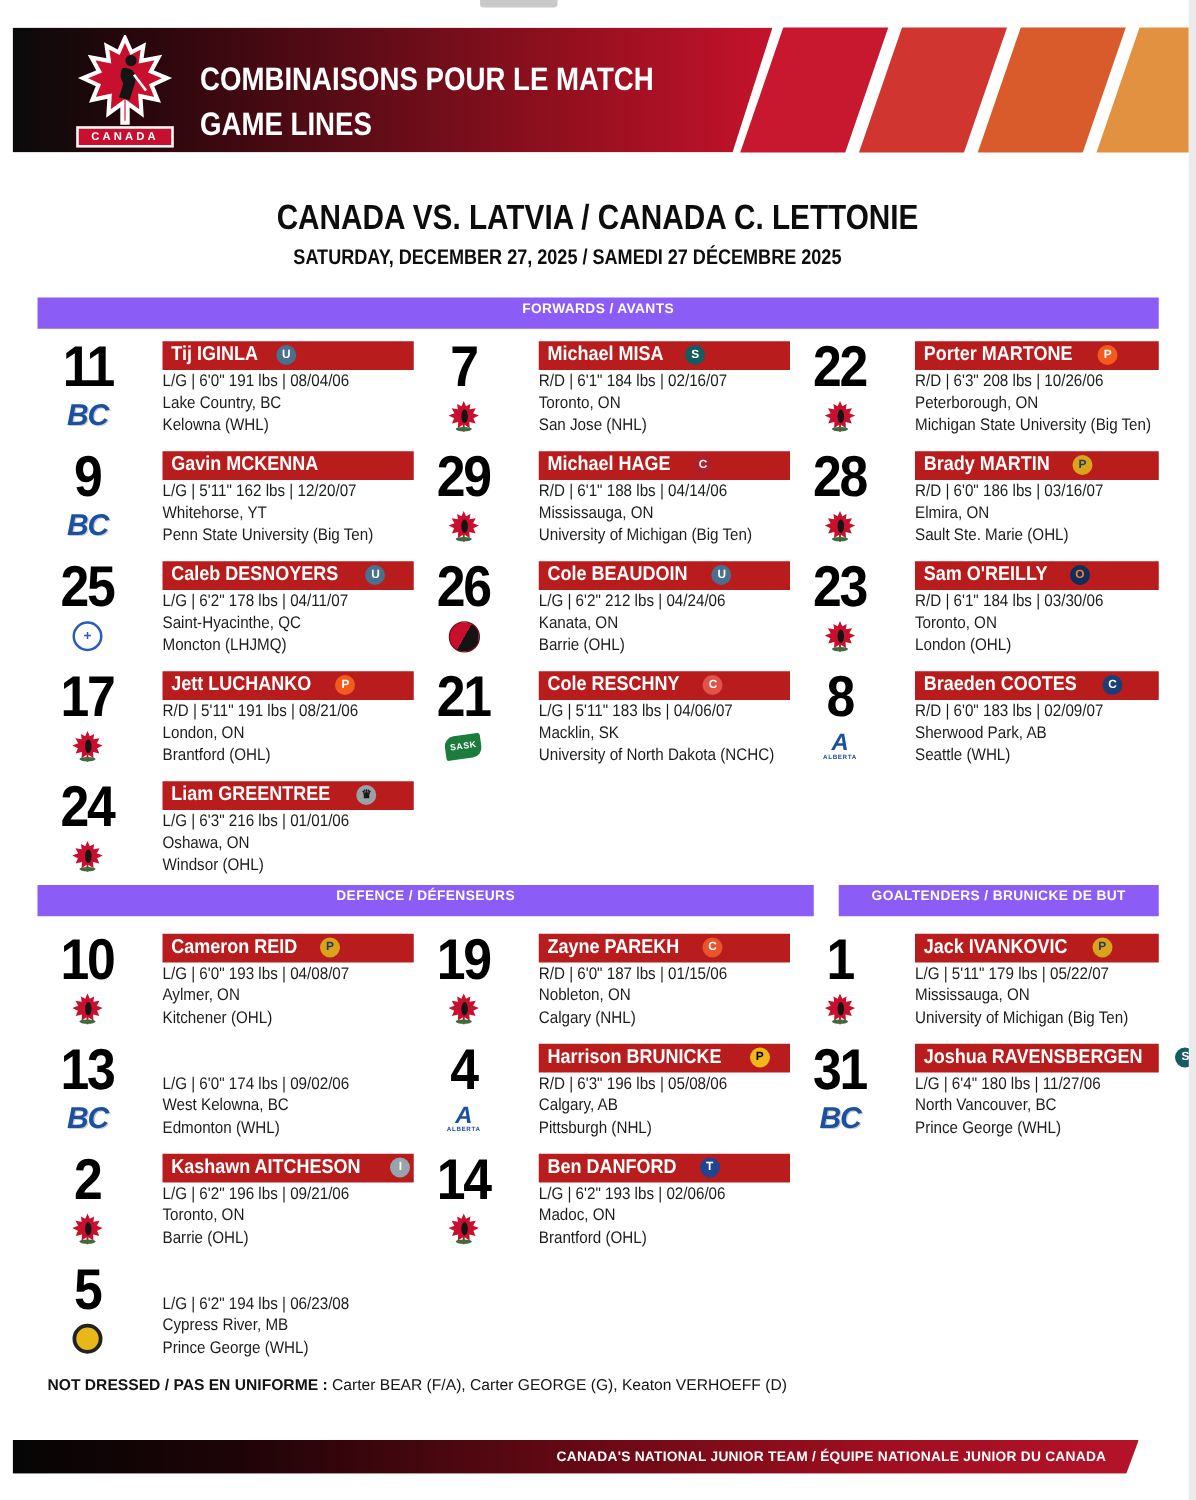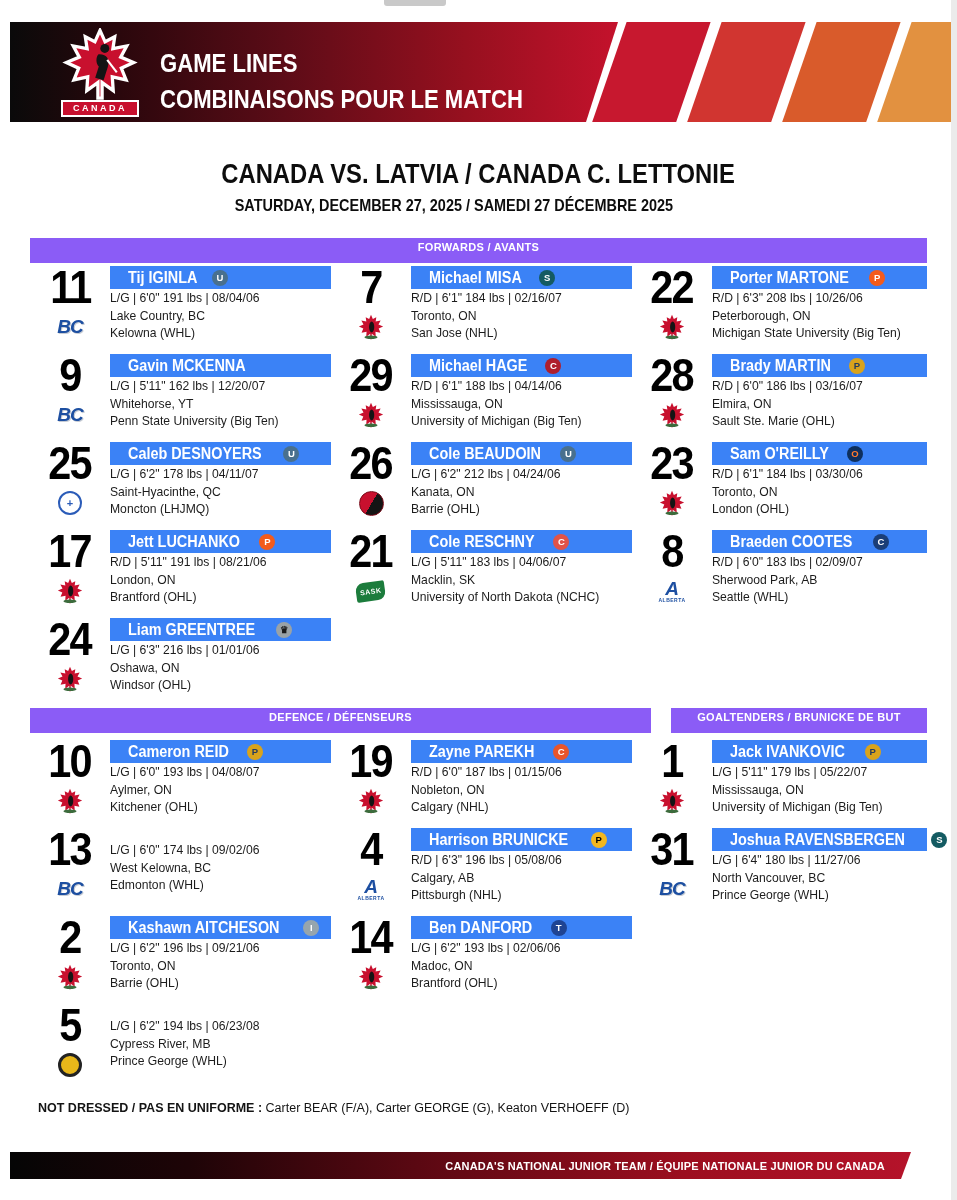--- a/index.html
+++ b/index.html
@@ -38,35 +38,35 @@
   .bar-forwards { left:30px; top:238px; width:897px; }
   .bar-defence  { left:30px; top:708px; width:621px; }
   .bar-goal     { left:671px; top:708px; width:256px; }
 
   
   .grid { position:absolute; display:grid; grid-auto-rows:88px; }
   #forwards-grid { left:30px; top:260px; grid-template-columns:301px 301px 295px; }
   #defence-grid  { left:30px; top:734px; grid-template-columns:301px 301px; }
   #goal-grid     { left:632px; top:734px; grid-template-columns:295px; }
 
-  .card { display:flex; align-items:center; }
+  .card { display:flex; align-items:flex-end;gap:20px; }
   .numzone { width:80px; flex:none; text-align:center; }
   .num { font-size:46px; font-weight:800; color:#000; line-height:42px; letter-spacing:-2px;
     display:inline-block; transform:scaleX(0.9); }
   .branchzone { margin-top:4px; min-height:30px; display:flex; justify-content:center; align-items:center; }
   .cbody { flex:1; min-width:0; }
-  .namebar { height:23px; background:#3b82f6; display:flex; align-items:center; padding:0 18px; gap:7px; }
+  .namebar { height:23px; background:#b91c1c; display:flex; align-items:center; padding:0 7px; gap:7px; }
   .pname { color:#fff; font-size:16px; font-weight:700; }
   .nhl-badge { flex:none; width:16px; height:16px; border-radius:50%; font-size:9.5px; font-weight:700;
     display:flex; align-items:center; justify-content:center; line-height:1; }
   .iline { font-size:13.5px; color:#1c1c1c; line-height:17.5px; white-space:nowrap; }
   .iline:first-of-type { margin-top:3px; }
 
   
-  .br-bc { color:#1d4fa1; font-style:italic; font-weight:800; font-size:19px; letter-spacing:-1px;
+  .br-bc { color:#1d4fa1; font-style:italic; font-weight:800; font-size:24px; letter-spacing:-1px;
     text-shadow:1px 1px 0 #c7ccd4; }
   .br-qc { width:24px; height:24px; border-radius:50%; border:2.5px solid #2b5cb8; display:inline-flex;
     align-items:center; justify-content:center; color:#2b5cb8; font-size:11px; font-weight:700; }
   .br-heo { width:25px; height:25px; border-radius:50%;
     background:conic-gradient(from 210deg,#c8102e 0 50%,#141414 50% 100%);
     border:1px solid #7a0a18; display:inline-block; }
   .br-sask { background:#1c7c3c; color:#fff; font-size:7px; font-weight:700; padding:6px 4px;
     border-radius:8px 2px 8px 2px; letter-spacing:0.5px; display:inline-block; transform:rotate(-8deg); }
   .br-ab { display:inline-block; text-align:center; color:#1d4fa1; line-height:1; }
   .br-ab .a { font-style:italic; font-weight:800; font-size:19px; display:block; }
@@ -97,22 +97,22 @@
       <div class="hc-logo">
         <svg viewBox="0 0 24 24" width="80" height="72">
           <path d="M12 0.8 L13.7 4.6 L16.9 2.9 L16.3 6.9 L20.9 6 L18.9 9.7 L23.2 11.5 L19.1 13.4 L20.7 17.3 L16.1 16.3 L16.4 20.9 L12.7 18.2 L12.7 23.4 L11.3 23.4 L11.3 18.2 L7.6 20.9 L7.9 16.3 L3.3 17.3 L4.9 13.4 L0.8 11.5 L5.1 9.7 L3.1 6 L7.7 6.9 L7.1 2.9 L10.3 4.6 Z" fill="#c8102e" stroke="#ffffff" stroke-width="1.1"></path>
           <circle cx="13.6" cy="6.8" r="1.5" fill="#141414"></circle>
           <path d="M11.4 8.8 C14.2 8.6 15.4 10.4 14.6 13 L13.2 17.4 L10.4 16.6 L11.6 12.8 C10.6 11.8 10.6 9.8 11.4 8.8 Z" fill="#141414"></path>
           <path d="M14.4 10.6 L17.6 14.8" stroke="#ffffff" stroke-width="0.7"></path>
         </svg>
         <div class="hc-wordmark">CANADA</div>
       </div>
       <div class="banner-titles">
+        <div><span class="cx85">COMBINAISONS POUR LE MATCH</span></div>
         <div><span class="cx85">GAME LINES</span></div>
-        <div><span class="cx85">COMBINAISONS POUR LE MATCH</span></div>
       </div>
     </div>
     <div class="stripe s1"></div>
     <div class="stripe s2"></div>
     <div class="stripe s3"></div>
     <div class="stripe s4"></div>
   </div>
 
   <div class="match-title">
     <span class="cx85c">CANADA VS. LATVIA / CANADA C. LETTONIE</span>

